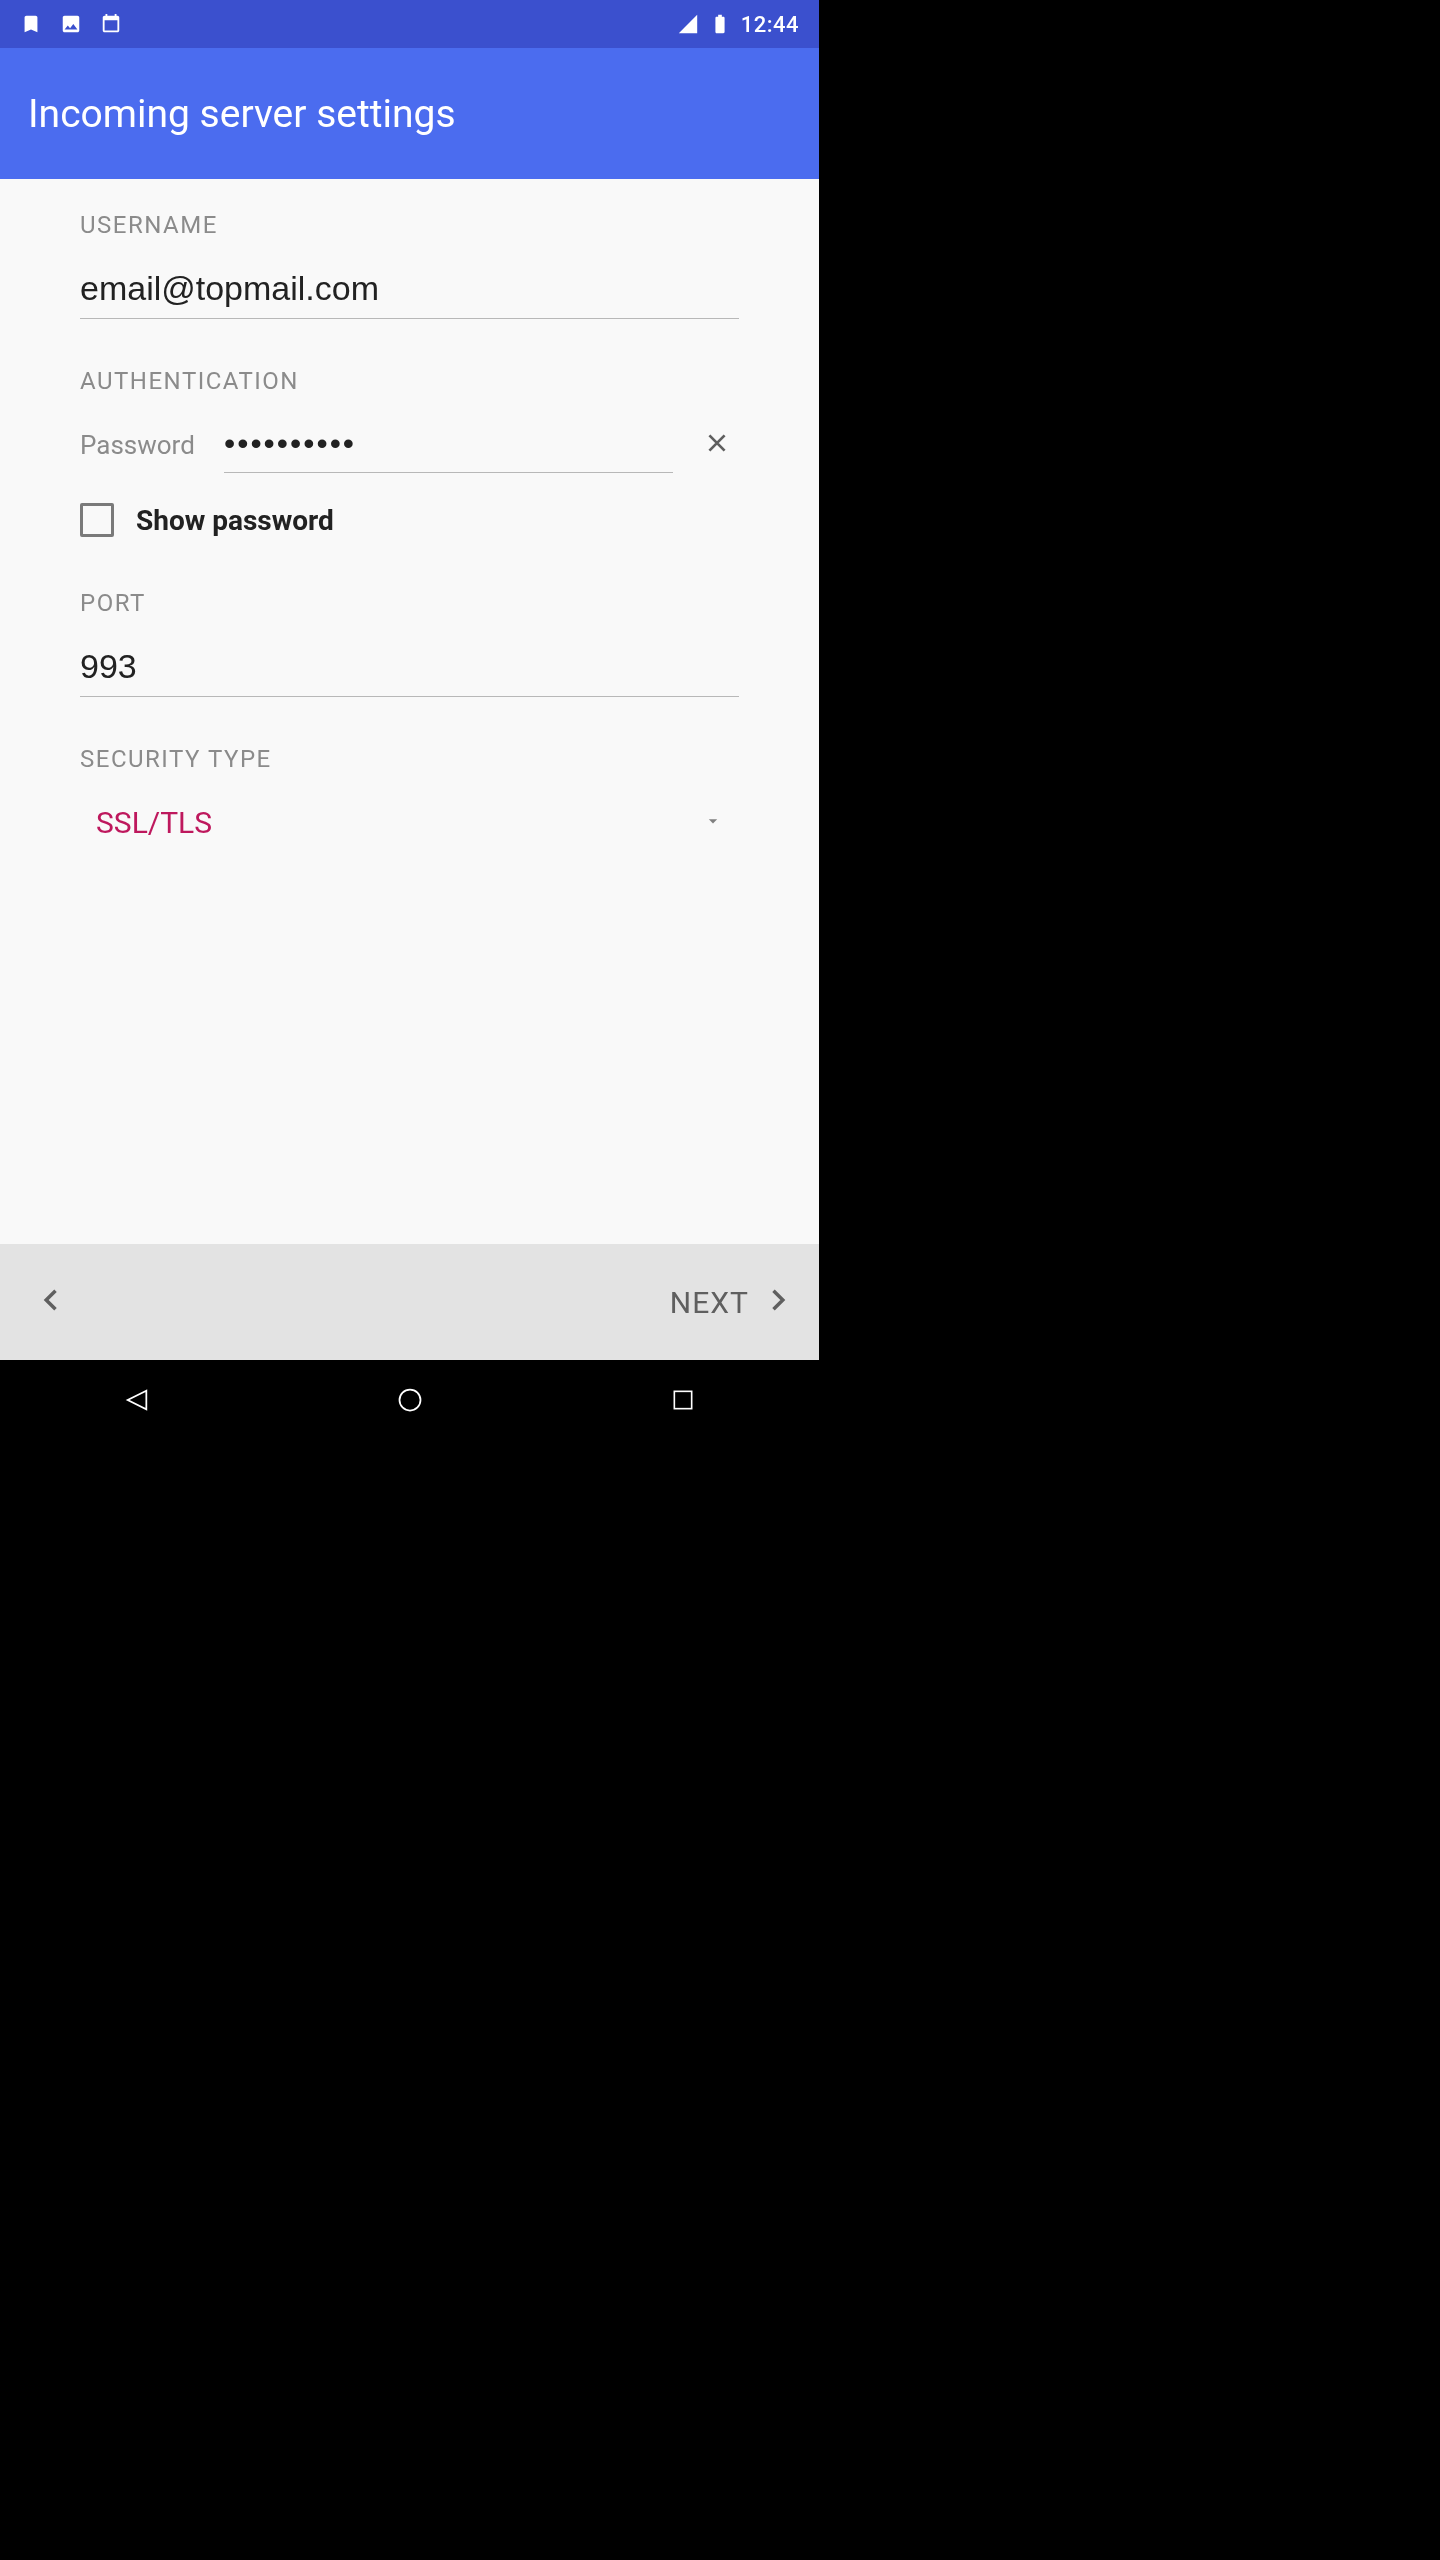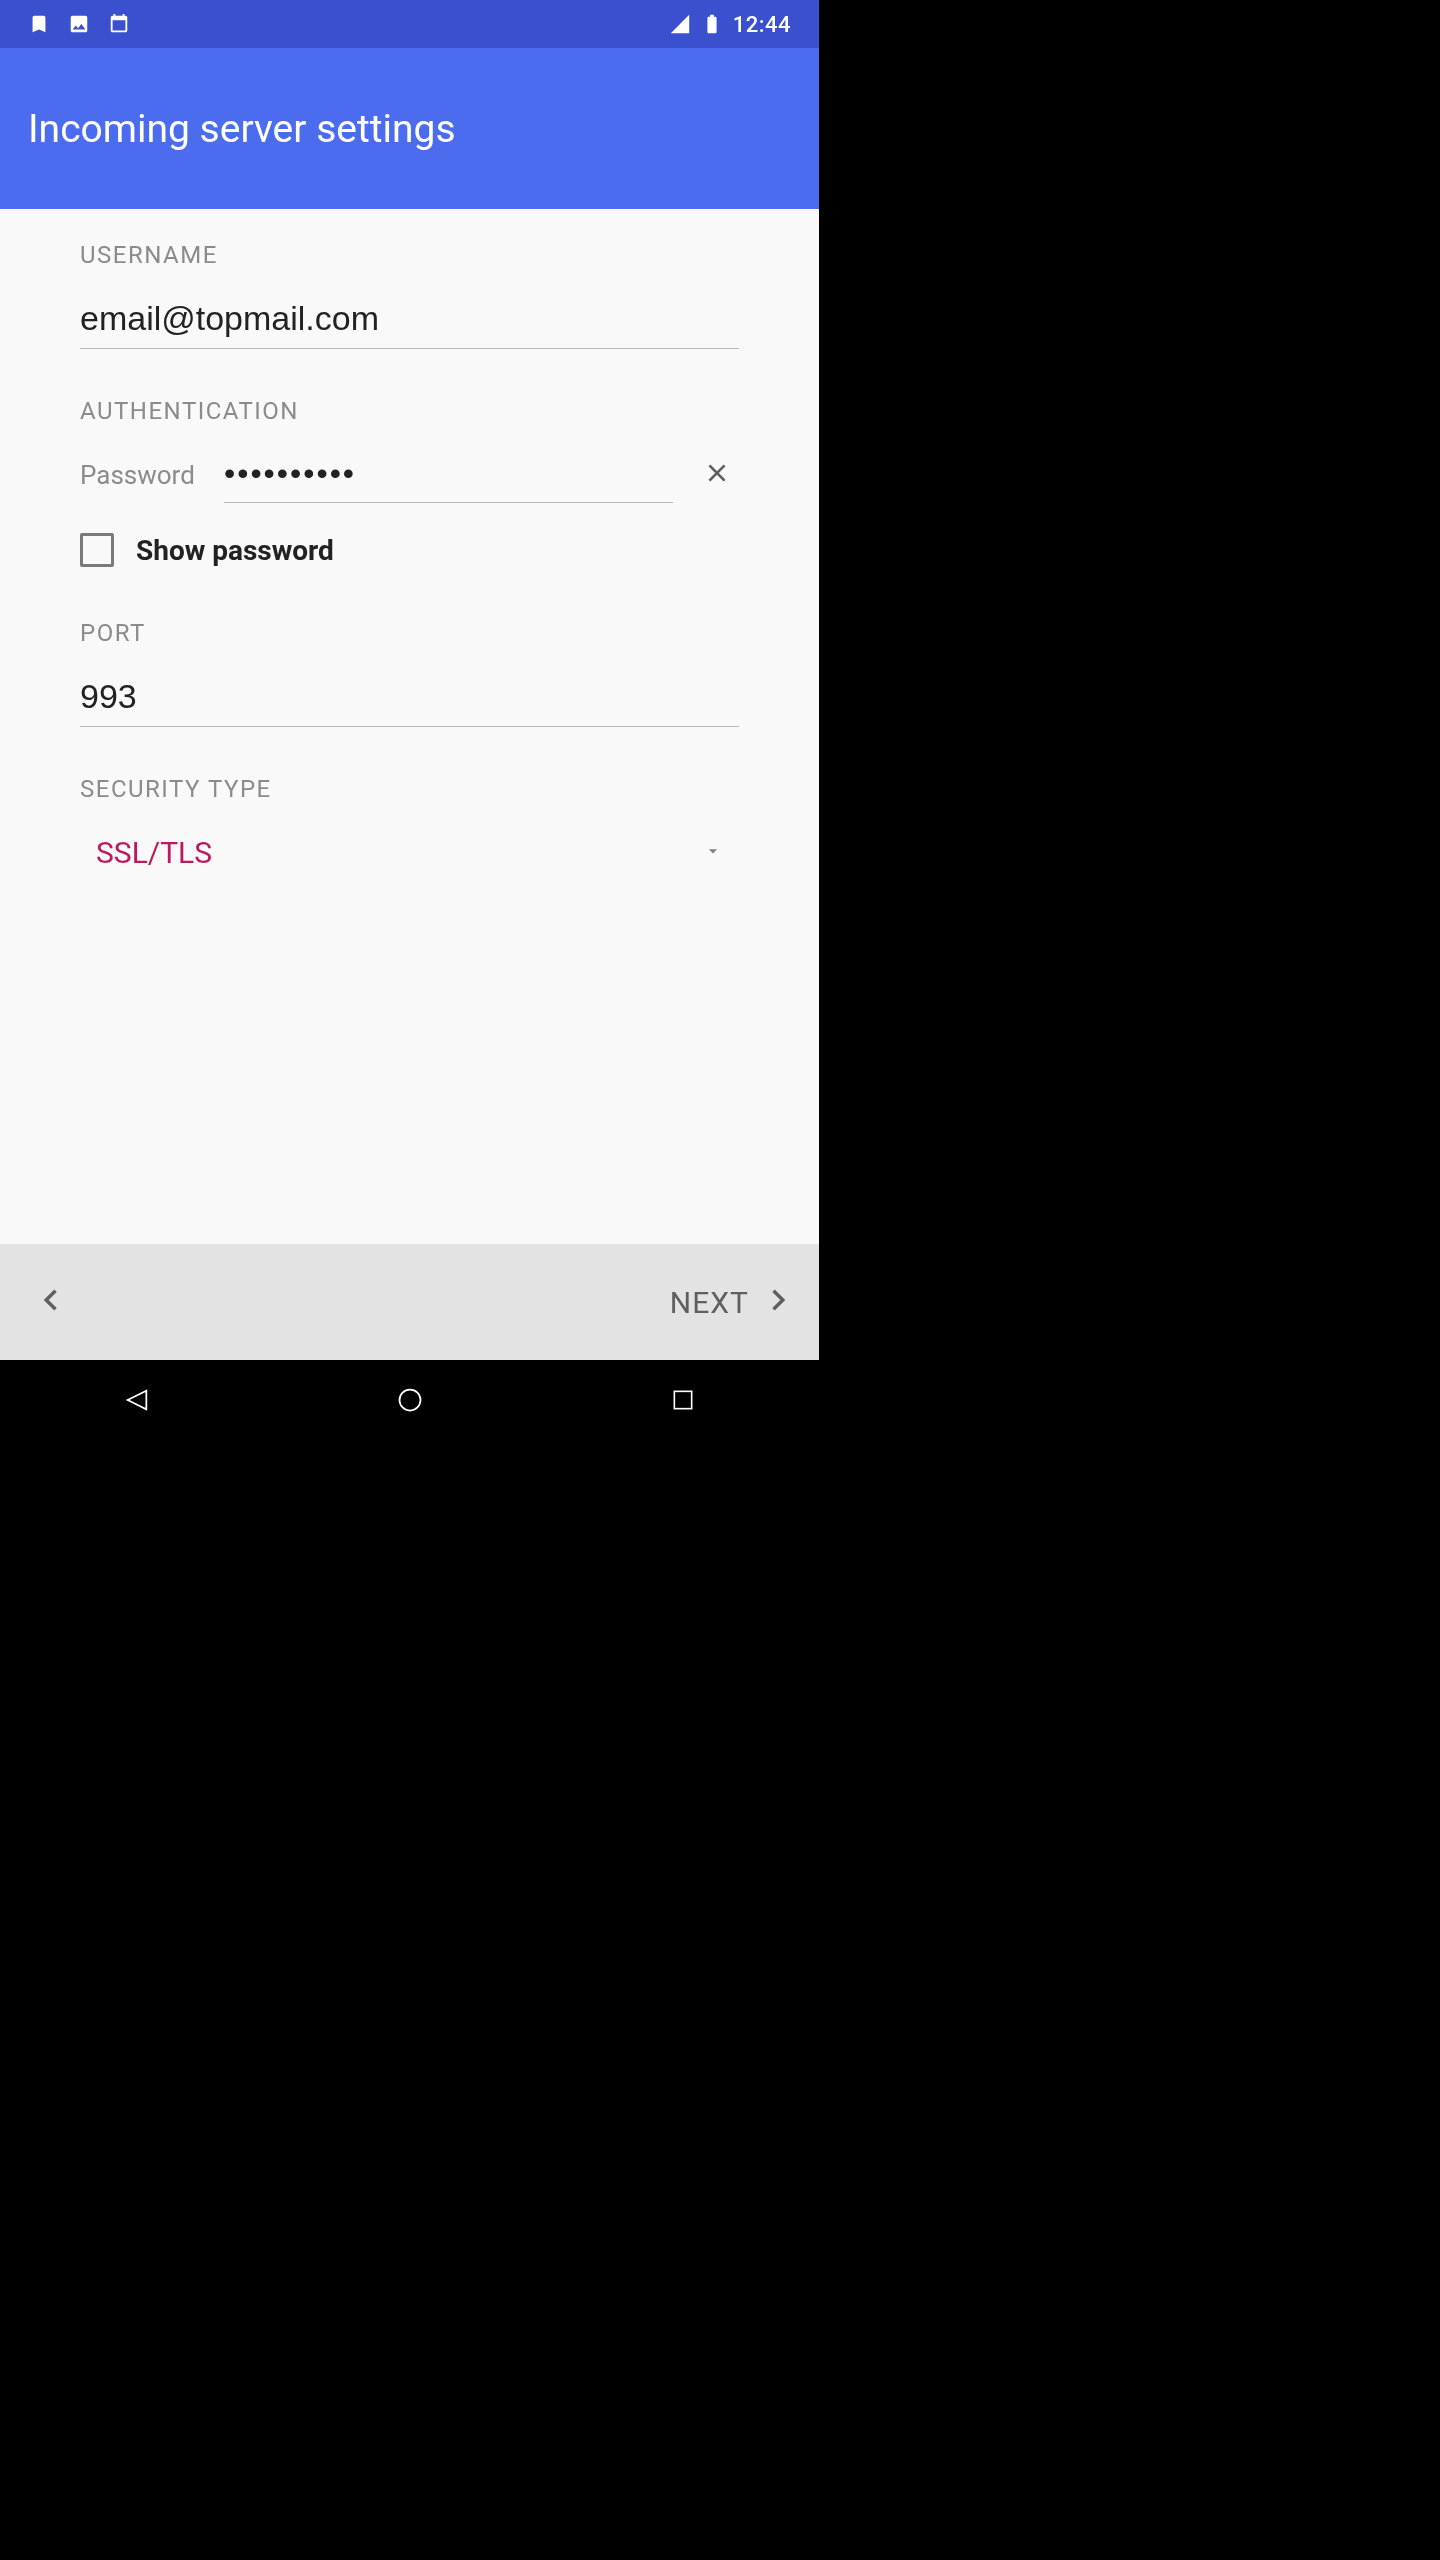--- a/index.html
+++ b/index.html
@@ -1,29 +1,29 @@
 <!DOCTYPE html>
 <html><head>
 <meta charset="utf-8">
 <style>
   * { box-sizing: border-box; margin: 0; padding: 0; }
   html, body { width: 819px; height: 1440px; background: #000; font-family: Roboto, Arial, sans-serif; overflow: hidden; }
 
   .device { width: 819px; height: 1440px; background: #000; display: flex; flex-direction: column; }
 
   
-  .status-bar { height: 48px; background: #3b50ce; display: flex; align-items: center; justify-content: space-between; padding: 0 28px; color: #fff; }
+  .status-bar { height: 48px; background: #3b50ce; display: flex; align-items: center; justify-content: space-between; padding: 0 20px; color: #fff; }
   .status-left { display: flex; gap: 18px; align-items: center; }
   .status-right { display: flex; gap: 10px; align-items: center; }
   .status-icon { width: 22px; height: 22px; display: flex; align-items: center; justify-content: center; }
   .status-icon svg { width: 22px; height: 22px; fill: #fff; }
   .status-time { font-size: 22px; font-weight: 500; letter-spacing: 0.5px; }
 
   
-  .app-bar { height: 161px; background: #4b6cef; display: flex; align-items: center; padding: 0 28px; }
+  .app-bar { height: 131px; background: #4b6cef; display: flex; align-items: center; padding: 0 28px; }
   .app-title { color: #fff; font-size: 39px; font-weight: 400; }
 
   
   .content { flex: 1; background: #f9f9f9; padding: 32px 80px 0 80px; overflow: hidden; }
 
   .field-group { margin-bottom: 48px; }
   .field-label { font-size: 24px; color: #8b8b8b; letter-spacing: 1.5px; text-transform: uppercase; margin-bottom: 22px; }
   .field-input { width: 100%; border: none; border-bottom: 1px solid #b8b8b8; background: transparent; font-size: 34px; color: #222; padding: 8px 0 10px 0; outline: none; }
   .field-input.focused { border-bottom: 2px solid #4b6cef; }
 

